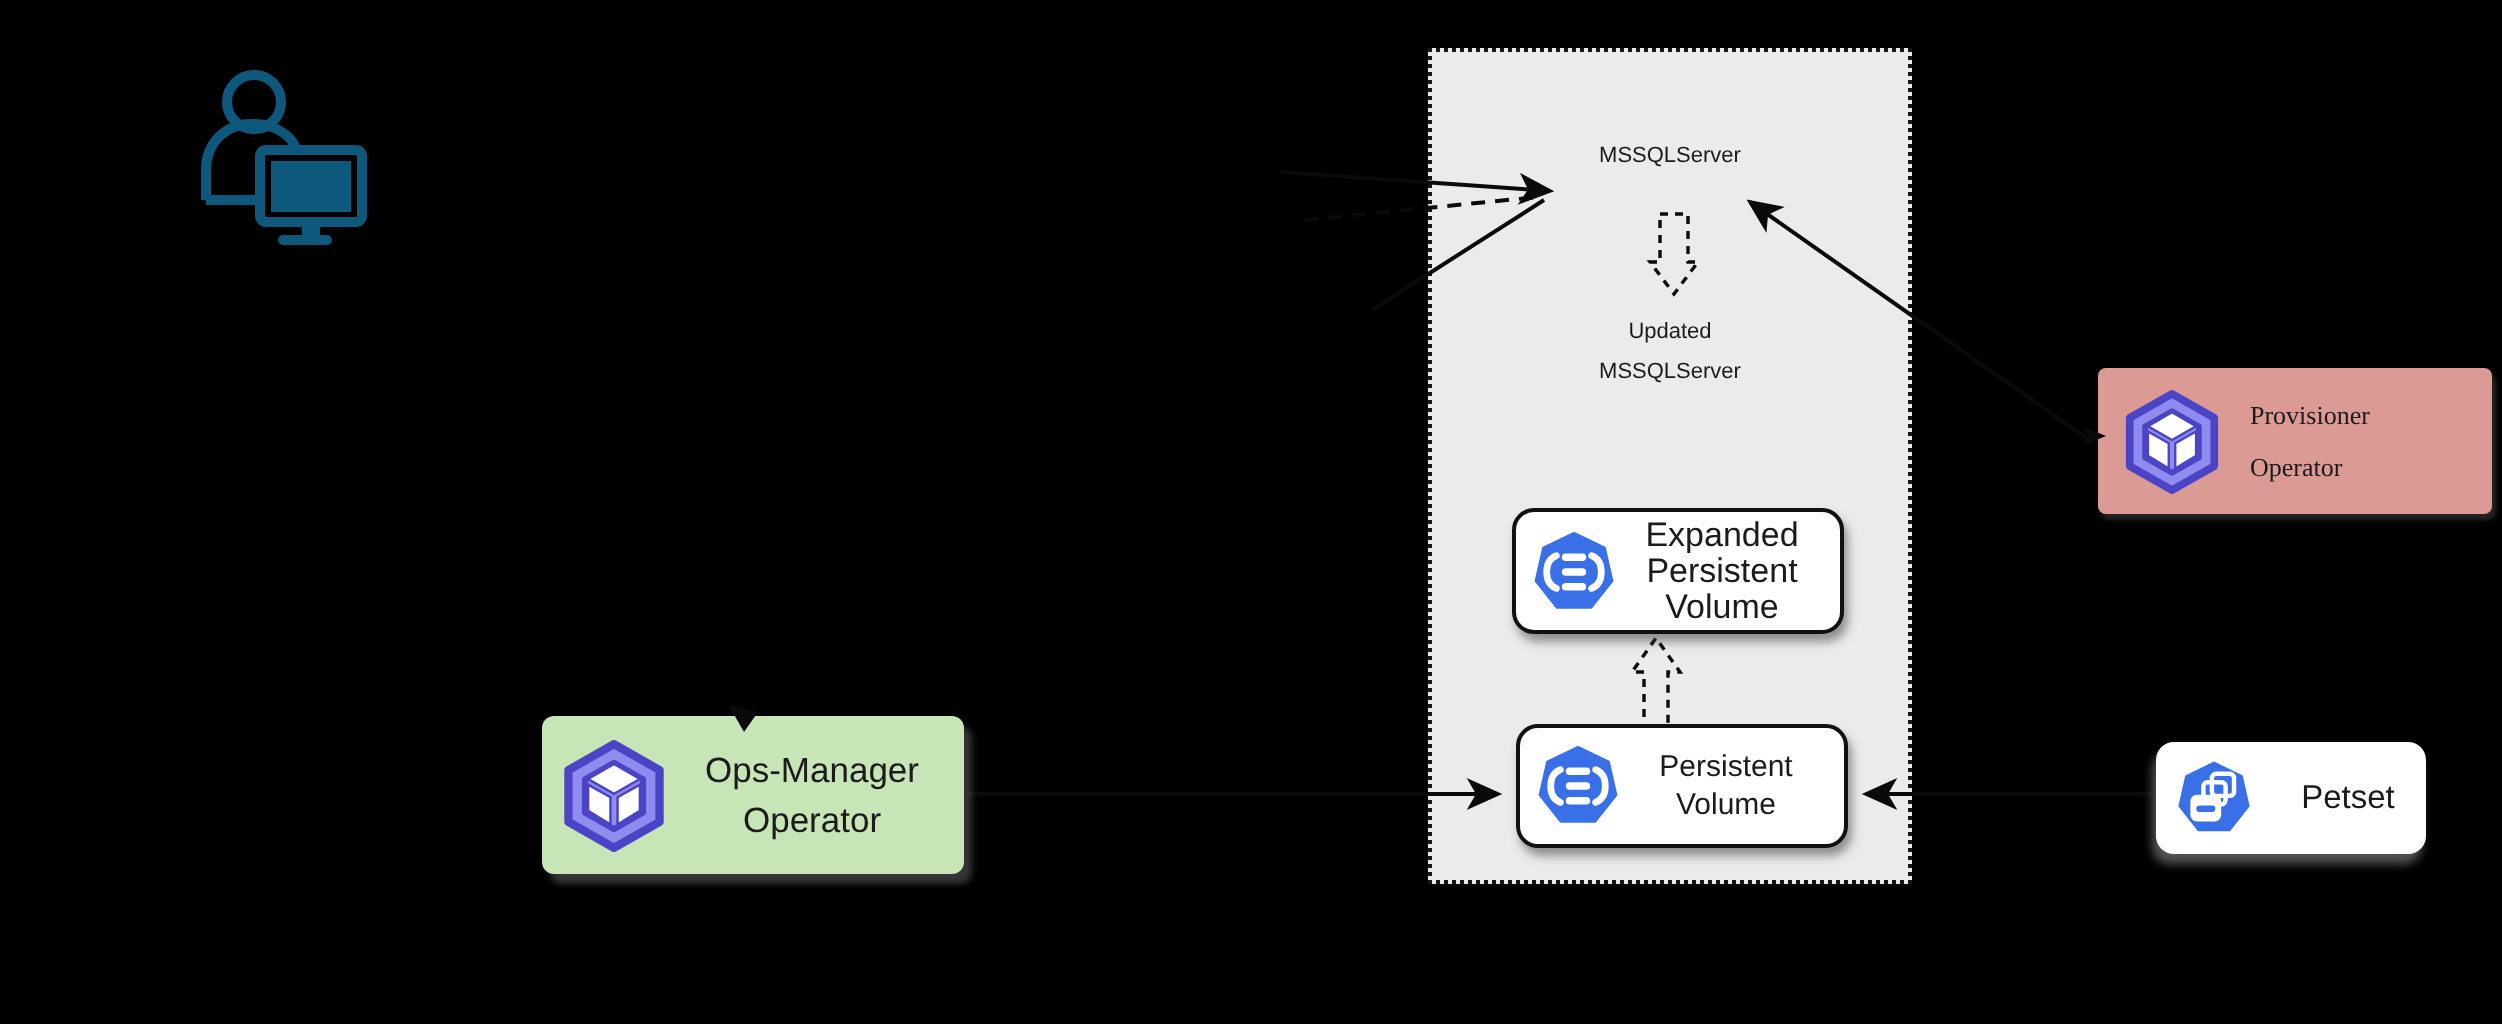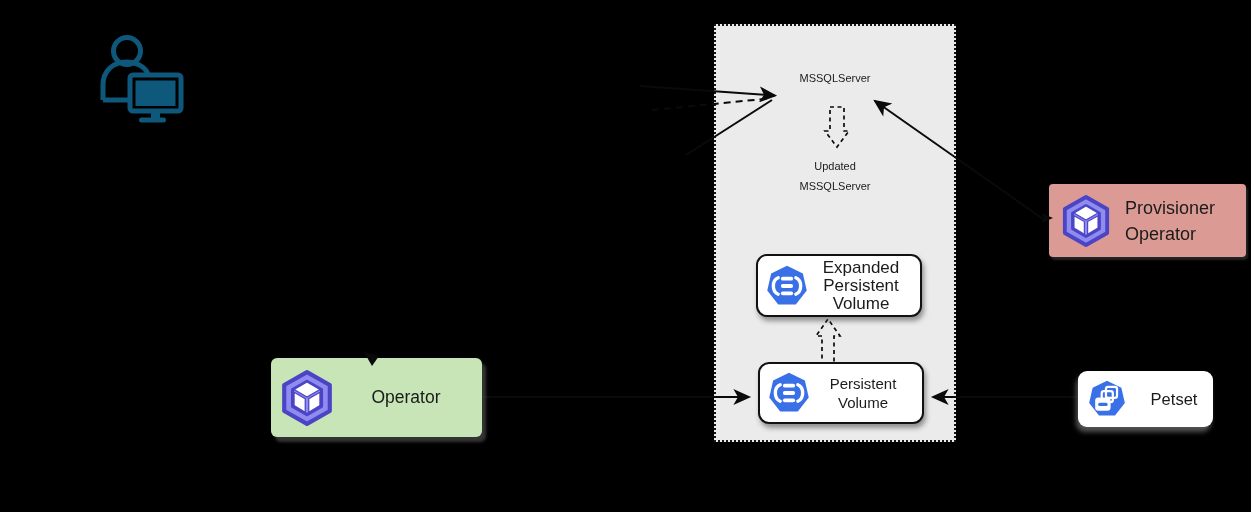--- a/index.html
+++ b/index.html
@@ -35,21 +35,21 @@
     left:271px;top:358px;width:211px;height:79px;background:#c7e5b6;border-radius:6px;
     display:flex;align-items:center;z-index:3;padding:0 4px 0 9px;box-sizing:border-box;
     box-shadow:4px 5px 3px rgba(150,150,150,0.35);
   }
   #ops-box .txt{flex:1;text-align:center;font-size:17.5px;line-height:25px;}
   #provisioner-box{
     left:1049px;top:184px;width:197px;height:73px;background:#db9a93;border-radius:4px;
     display:flex;align-items:center;z-index:3;padding:0 4px 0 12px;box-sizing:border-box;
     box-shadow:2px 3px 2px rgba(120,120,120,0.3);
   }
-  #provisioner-box .txt{margin-left:14px;text-align:left;font-size:18px;line-height:26px;}
+  #provisioner-box .txt{margin-left:14px;text-align:left;font-size:13px;line-height:26px;font-family:Liberation Serif, serif;}
   #petset-box{
     left:1078px;top:371px;width:135px;height:56px;background:#fff;border-radius:9px;
     display:flex;align-items:center;z-index:3;padding:0 4px 0 10px;box-sizing:border-box;
     box-shadow:-2px 5px 5px rgba(165,165,165,0.5);
     gap:13px;
   }
   #petset-box .txt{flex:1;text-align:center;font-size:16.5px;}
   #user-icon-wrap{left:99px;top:33px;width:86px;height:90px;z-index:3;}
   .ico{display:block;}
 </style>
@@ -146,20 +146,21 @@
 
   <div id="ops-box" class="abs">
     <svg class="ico" width="54" height="58" viewBox="0 0 52 56">
       <polygon points="26,3 48,15.5 48,40.5 26,53 4,40.5 4,15.5" fill="#8f8bef" stroke="#4b45c6" stroke-width="4" stroke-linejoin="round"></polygon>
       <polygon points="26,12 40,20 40,36 26,44 12,36 12,20" fill="#8f8bef" stroke="#4b45c6" stroke-width="3" stroke-linejoin="round"></polygon>
       <polygon points="26,12.5 38.5,19.8 26,27 13.5,19.8" fill="#fff" stroke="#4b45c6" stroke-width="1.2"></polygon>
       <polygon points="13.5,22.5 24.3,28.6 24.3,41.8 13.5,35.2" fill="#fff" stroke="#4b45c6" stroke-width="1.2"></polygon>
       <polygon points="38.5,22.5 27.7,28.6 27.7,41.8 38.5,35.2" fill="#fff" stroke="#4b45c6" stroke-width="1.2"></polygon>
     </svg>
     <div class="txt">
+      <div>Ops-Manager</div>
       <div>Operator</div>
     </div>
   </div>
 
   <div id="provisioner-box" class="abs">
     <svg class="ico" width="50" height="54" viewBox="0 0 52 56">
       <polygon points="26,3 48,15.5 48,40.5 26,53 4,40.5 4,15.5" fill="#8f8bef" stroke="#4b45c6" stroke-width="4" stroke-linejoin="round"></polygon>
       <polygon points="26,12 40,20 40,36 26,44 12,36 12,20" fill="#8f8bef" stroke="#4b45c6" stroke-width="3" stroke-linejoin="round"></polygon>
       <polygon points="26,12.5 38.5,19.8 26,27 13.5,19.8" fill="#fff" stroke="#4b45c6" stroke-width="1.2"></polygon>
       <polygon points="13.5,22.5 24.3,28.6 24.3,41.8 13.5,35.2" fill="#fff" stroke="#4b45c6" stroke-width="1.2"></polygon>

